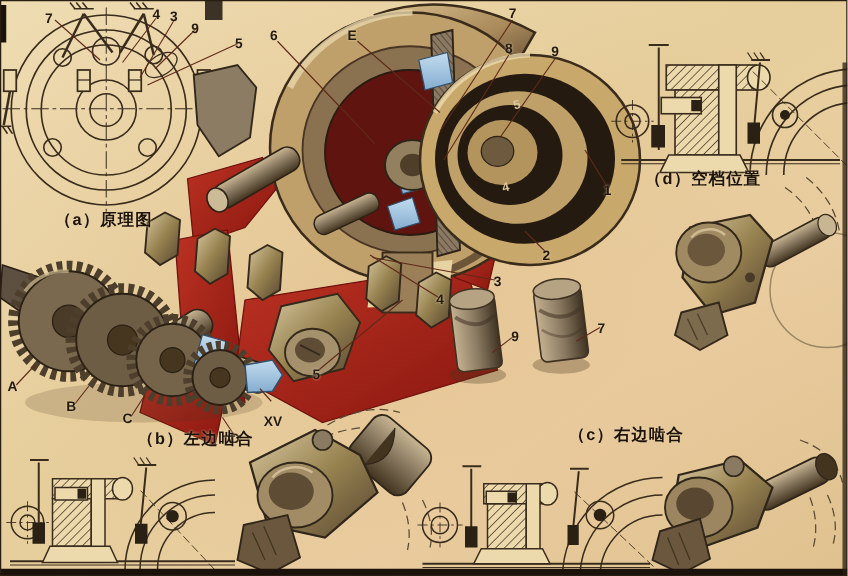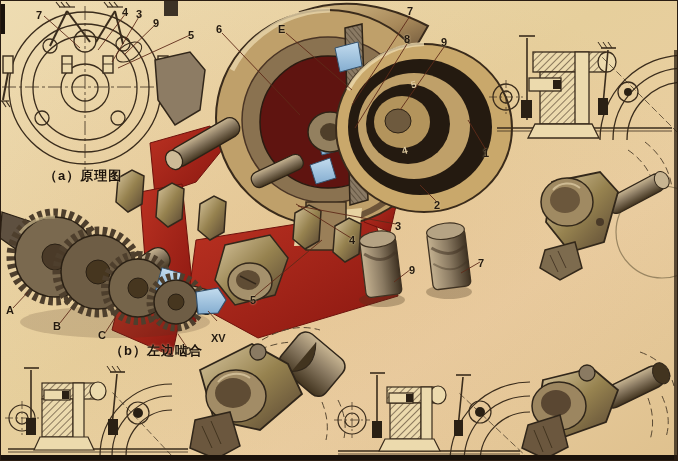--- a/index.html
+++ b/index.html
@@ -466,14 +466,16 @@
 <div class="drum-digit" style="left:402px;top:146px">4</div>
 
 <div class="callout" style="left:6px;top:305px">A</div>
 <div class="callout" style="left:53px;top:321px">B</div>
 <div class="callout" style="left:98px;top:330px">C</div>
 <div class="callout" style="left:184px;top:346px">D</div>
 <div class="callout" style="left:211px;top:333px">XV</div>
 
 <div class="caption" style="left:44px;top:169px">（a）原理图</div>
 <div class="caption" style="left:110px;top:344px">（b）左边啮合</div>
+<div class="caption" style="left:455px;top:341px">（c）右边啮合</div>
+<div class="caption" style="left:516px;top:136px">（d）空档位置</div>
 
 </div>
 
 </body></html>

